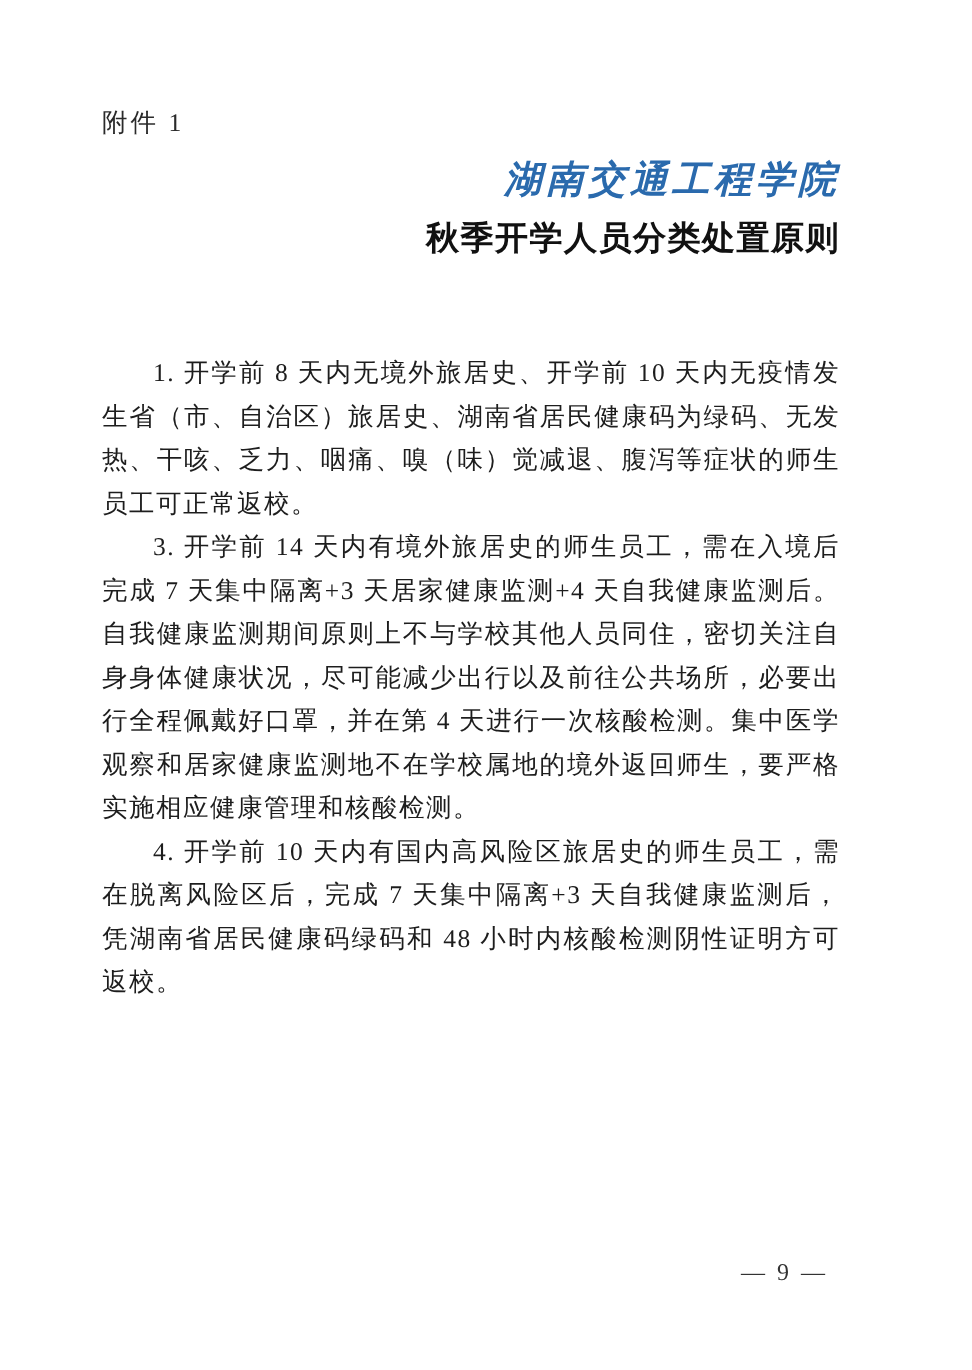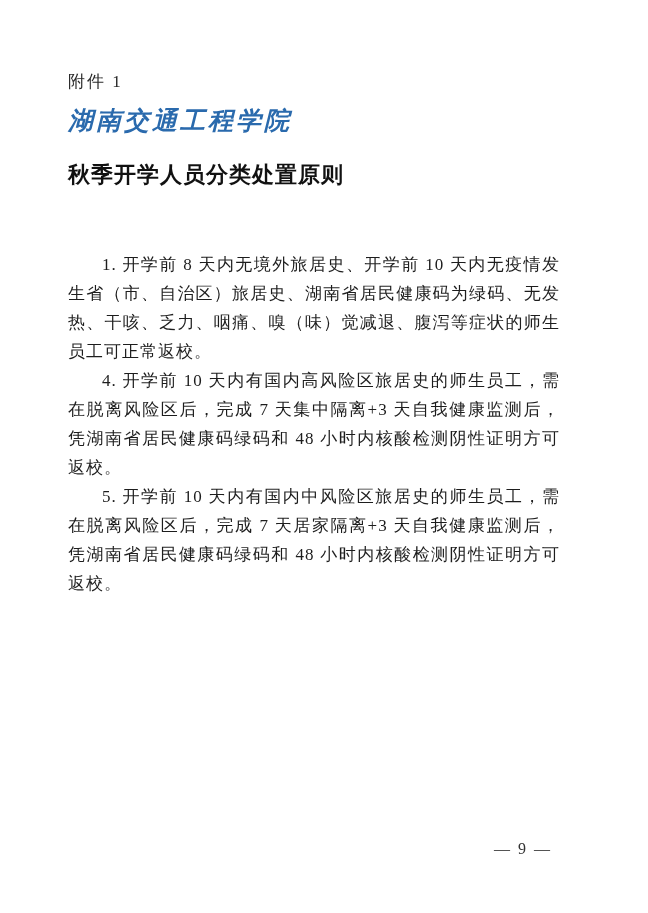--- a/index.html
+++ b/index.html
@@ -17,31 +17,31 @@
     padding: 70px 60px 0 68px;
   }
   .attachment-label {
     font-size: 17px;
     line-height: 24px;
     letter-spacing: 2px;
     color: #2a2a2a;
   }
   .school-name {
     margin-top: 8px;
-    text-align: left;
+    text-align: right;
     font-size: 25px;
     line-height: 38px;
     font-weight: bold;
     font-style: italic;
     letter-spacing: 3px;
     color: #2a6aad;
   }
   .doc-title {
-    margin-top: 20px;
-    text-align: left;
+    margin-top: 4px;
+    text-align: right;
     font-size: 22px;
     line-height: 30px;
     font-weight: bold;
     letter-spacing: 1px;
     color: #111111;
   }
   .body-text {
     margin-top: 60px;
   }
   .body-text p {
@@ -64,18 +64,18 @@
 </head>
 <body>
 
 <div class="page">
   <div class="content">
     <div class="attachment-label">附件 1</div>
     <div class="school-name">湖南交通工程学院</div>
     <div class="doc-title">秋季开学人员分类处置原则</div>
     <div class="body-text">
       <p>1. 开学前 8 天内无境外旅居史、开学前 10 天内无疫情发生省（市、自治区）旅居史、湖南省居民健康码为绿码、无发热、干咳、乏力、咽痛、嗅（味）觉减退、腹泻等症状的师生员工可正常返校。</p>
+      <p>3. 开学前 14 天内有境外旅居史的师生员工，需在入境后完成 7 天集中隔离+3 天居家健康监测+4 天自我健康监测后。自我健康监测期间原则上不与学校其他人员同住，密切关注自身身体健康状况，尽可能减少出行以及前往公共场所，必要出行全程佩戴好口罩，并在第 4 天进行一次核酸检测。集中医学观察和居家健康监测地不在学校属地的境外返回师生，要严格实施相应健康管理和核酸检测。</p>
       <p>4. 开学前 10 天内有国内高风险区旅居史的师生员工，需在脱离风险区后，完成 7 天集中隔离+3 天自我健康监测后，凭湖南省居民健康码绿码和 48 小时内核酸检测阴性证明方可返校。</p>
-      <p>5. 开学前 10 天内有国内中风险区旅居史的师生员工，需在脱离风险区后，完成 7 天居家隔离+3 天自我健康监测后，凭湖南省居民健康码绿码和 48 小时内核酸检测阴性证明方可返校。</p>
     </div>
   </div>
   <div class="page-number">— 9 —</div>
 </div>
 
 </body></html>

